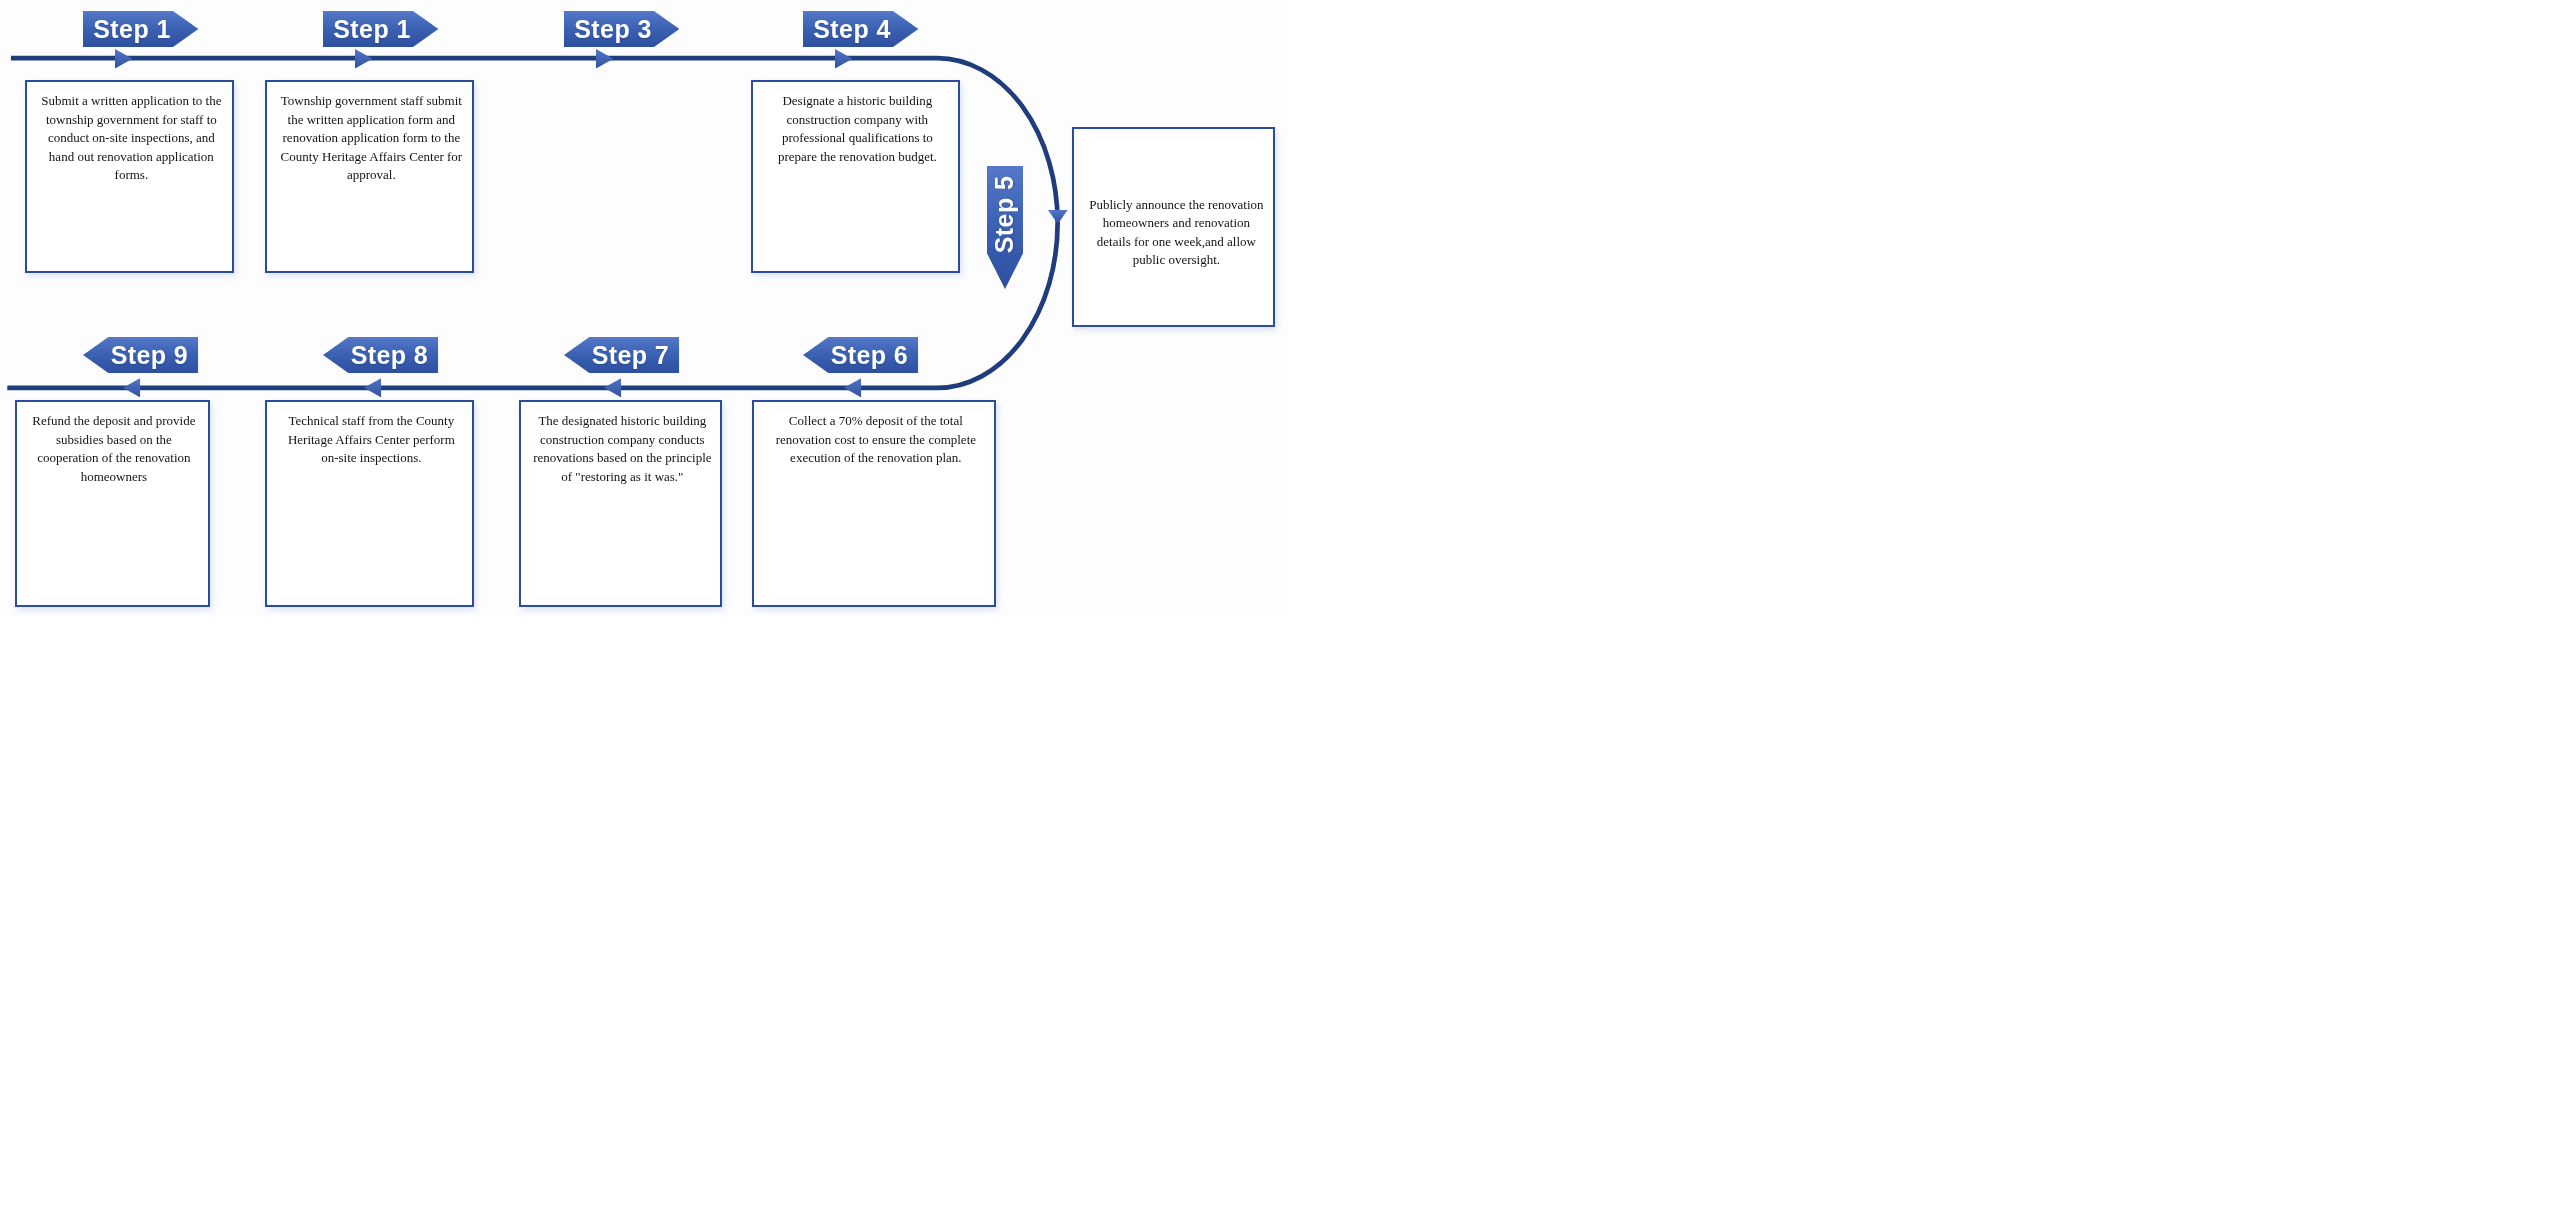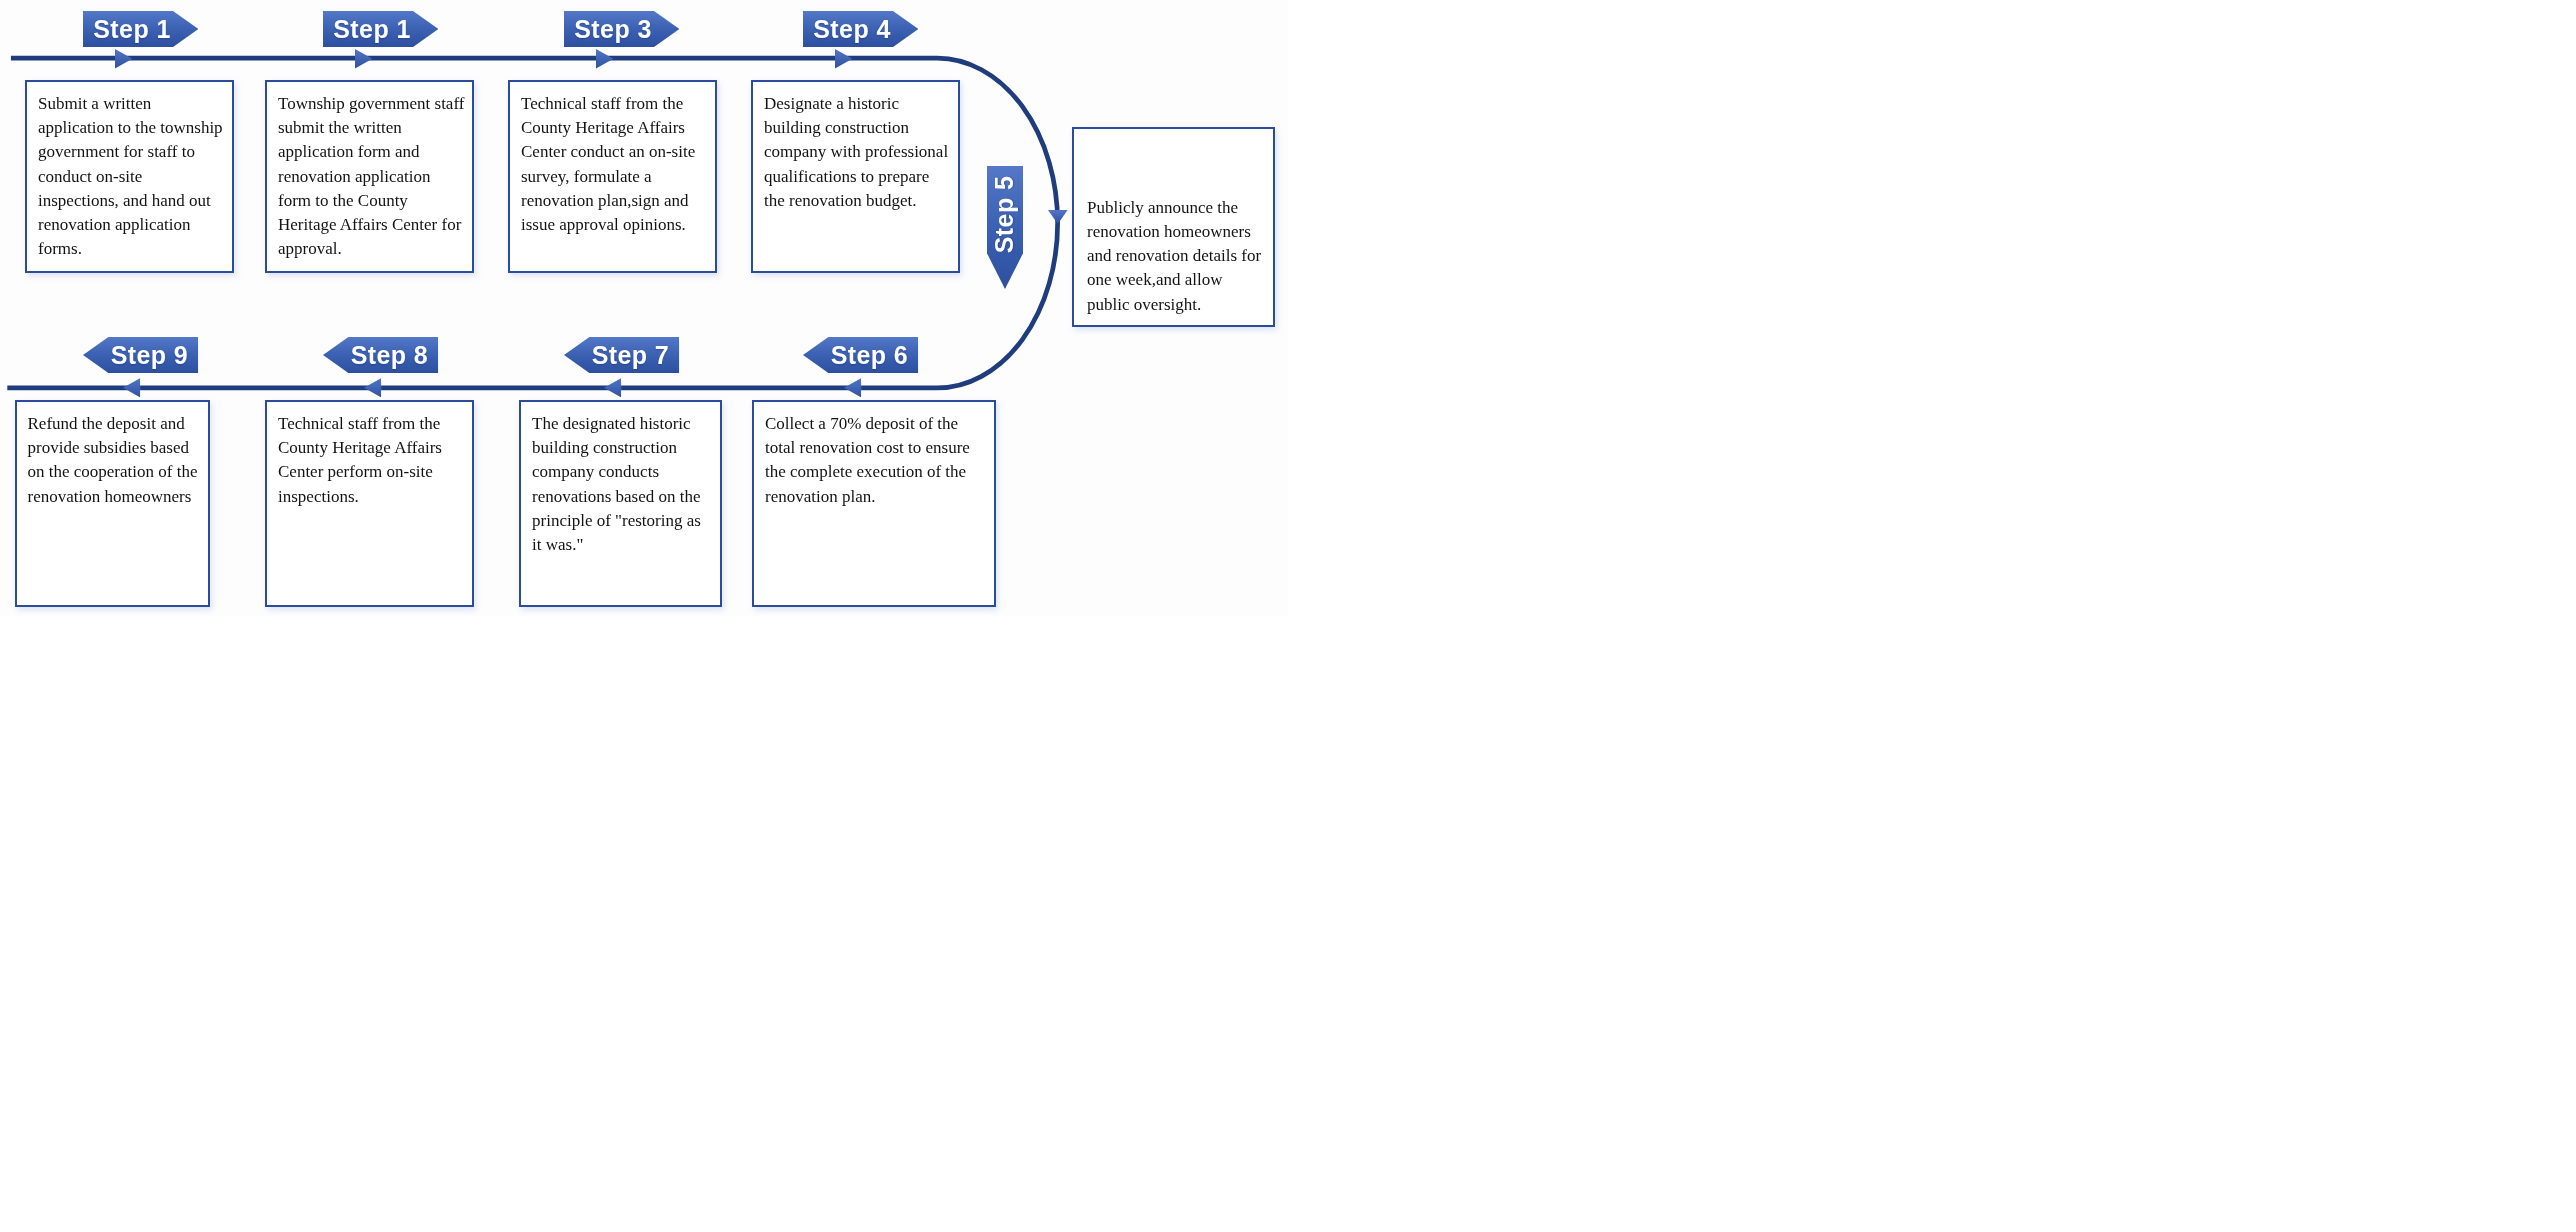--- a/index.html
+++ b/index.html
@@ -51,23 +51,24 @@
     position:absolute;
     background:#ffffff;
     border:2.2px solid var(--box-border-blue,#2a4c9b);
     box-sizing:border-box;
     box-shadow:1.5px 2.9px 5.8px rgba(160,180,225,0.35);
   }
   .tbox p {
     margin:0;
     padding:10.2px 7.3px 5.8px 11px;
     font-family:"Liberation Serif", serif;
-    font-size:17px;
+    font-size:13px;
     line-height:1.42;
     color:#131313;
+    text-align:center;
   }
   .tbox.announce p { padding-top:28px; padding-left:13px;margin-top:39px; }
 </style>
 </head>
 <body>
 
 <div class="canvas">
 
   <svg class="flow-svg" width="1288" height="616" viewBox="0 0 1773 848">
     <path d="M 15 80 H 1290 A 166 227 0 0 1 1290 534 H 10" fill="none" style="stroke:var(--line-navy,#1f3d7d)" stroke-width="6.5"></path>
@@ -114,23 +115,20 @@
   <div class="badge left" style="left:803px;top:337px">
       <span>Step 6</span>
     </div>
 
   <div class="tbox" style="left:25px;top:80px;width:209px;height:193px">
       <p>Submit a written application to the township government for staff to conduct on-site inspections, and hand out renovation application forms.</p>
     </div>
   <div class="tbox" style="left:265px;top:80px;width:209px;height:193px">
       <p>Township government staff submit the written application form and renovation application form to the County Heritage Affairs Center for approval.</p>
     </div>
-  <div class="tbox" style="left:508px;top:80px;width:209px;height:193px">
-      <p>Technical staff from the County Heritage Affairs Center conduct an on-site survey, formulate a renovation plan,sign and issue approval opinions.</p>
-    </div>
   <div class="tbox" style="left:751px;top:80px;width:209px;height:193px">
       <p>Designate a historic building construction company with professional qualifications to prepare the renovation budget.</p>
     </div>
 
   <div class="tbox announce" style="left:1072px;top:127px;width:203px;height:200px">
       <p>Publicly announce the renovation homeowners and renovation details for one week,and allow public oversight.</p>
     </div>
 
   <div class="tbox" style="left:14.5px;top:400px;width:195px;height:207px">
       <p>Refund the deposit and provide subsidies based on the cooperation of the renovation homeowners</p>

